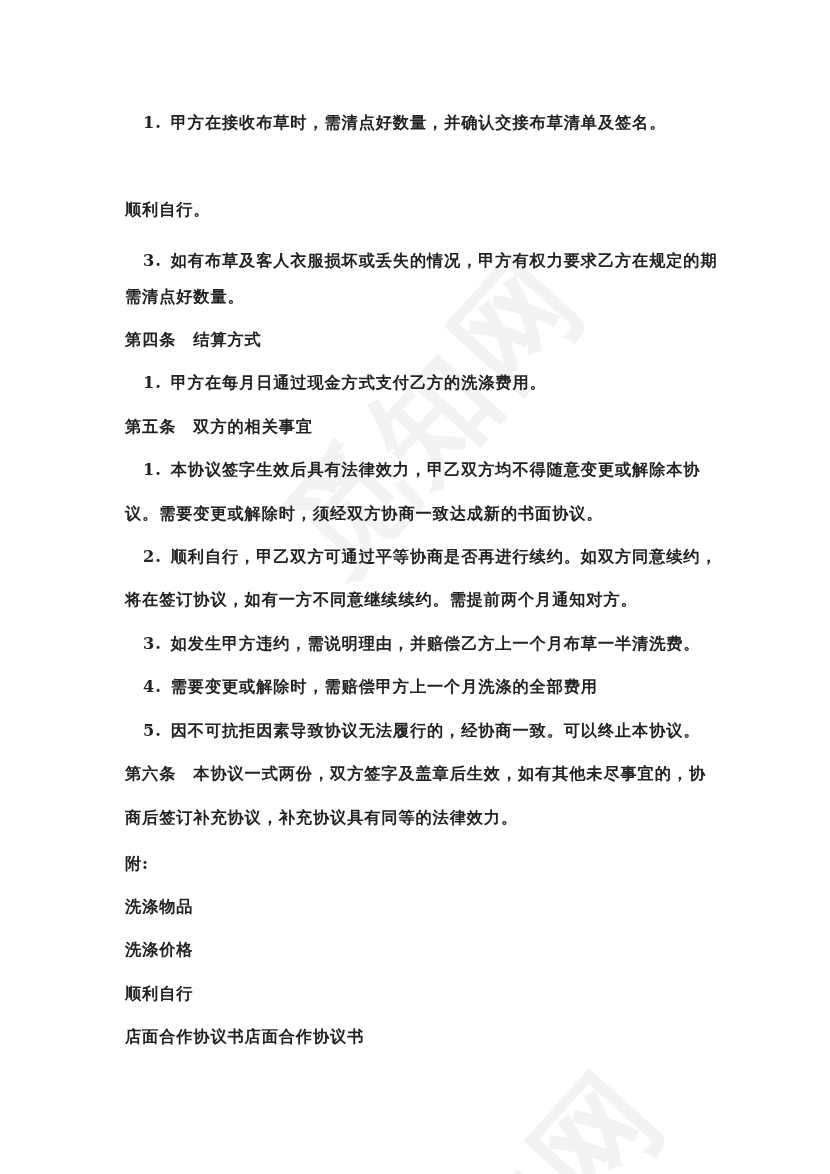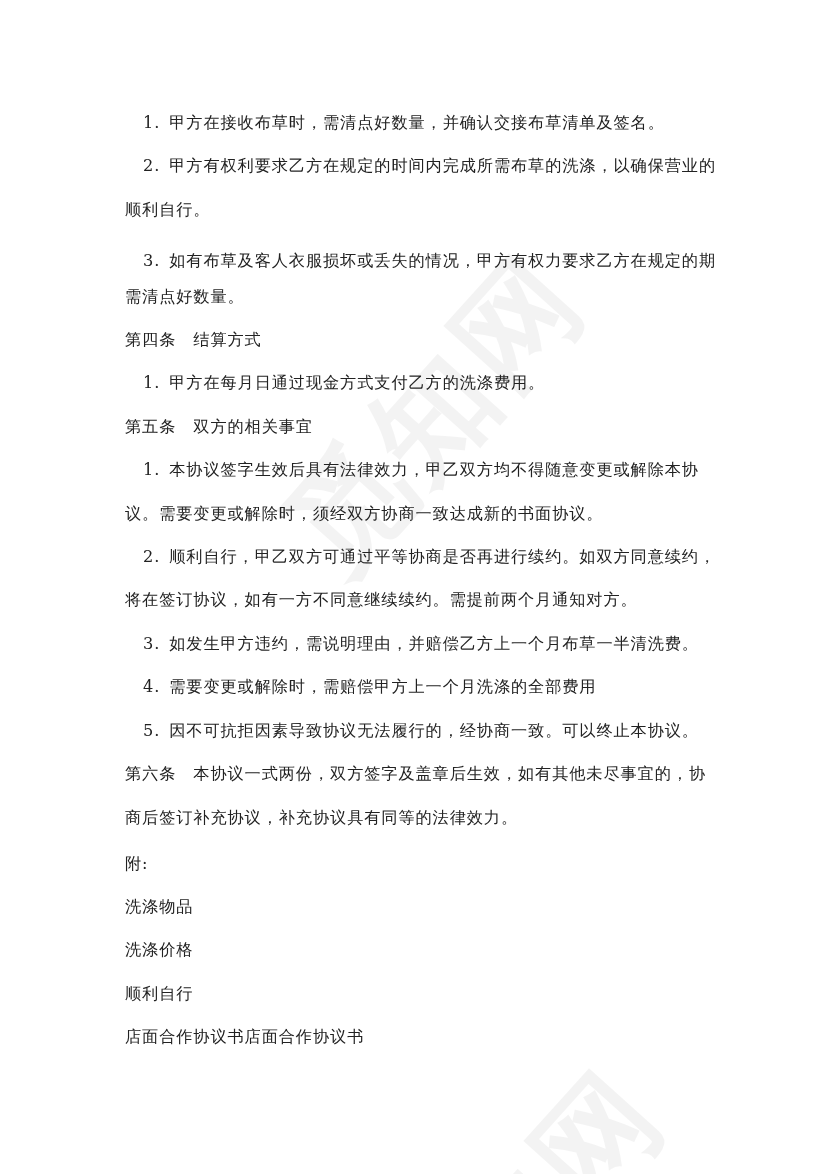--- a/index.html
+++ b/index.html
@@ -6,33 +6,32 @@
     body { width: 830px; height: 1174px; position: relative; overflow: hidden;
       font-family: "DejaVu Serif", "Liberation Serif", serif; color: #222222; }
     .page { position: absolute; left: 0; top: 0; width: 830px; height: 1174px; background: #ffffff; }
     .watermark { position: absolute; font-family: "DejaVu Sans", "Liberation Sans", sans-serif;
       font-size: 118px; font-weight: bold; color: #000000; opacity: 0.045;
       transform: rotate(-48deg); transform-origin: center; white-space: nowrap; letter-spacing: 6px;
       pointer-events: none; }
     .wm1 { left: 250px; top: 335px; }
     .wm2 { left: 330px; top: 1150px; }
     .line { position: absolute; left: 125px; height: 26px; line-height: 26px; font-size: 16.2px;
-      white-space: nowrap; letter-spacing: 0.9px; }
+      white-space: nowrap; letter-spacing: 0.9px; font-weight: bold; }
     .line.indent { left: 143px; }
     .num { display: inline-block; margin-right: 9px; }
   </style>
 </head>
 <body>
 
 <div class="page">
   <div class="watermark wm1">觅知网</div>
   <div class="watermark wm2">觅知网</div>
 
   <div class="line indent" style="top:110px"><span class="num">1.</span><span>甲方在接收布草时，需清点好数量，并确认交接布草清单及签名。</span></div>
-  <div class="line indent" style="top:153px"><span class="num">2.</span><span>甲方有权利要求乙方在规定的时间内完成所需布草的洗涤，以确保营业的</span></div>
   <div class="line" style="top:197px">顺利自行。</div>
   <div class="line indent" style="top:248px"><span class="num">3.</span><span>如有布草及客人衣服损坏或丢失的情况，甲方有权力要求乙方在规定的期</span></div>
   <div class="line" style="top:284px">需清点好数量。</div>
   <div class="line" style="top:327px">第四条　结算方式</div>
   <div class="line indent" style="top:370px"><span class="num">1.</span><span>甲方在每月日通过现金方式支付乙方的洗涤费用。</span></div>
   <div class="line" style="top:414px">第五条　双方的相关事宜</div>
   <div class="line indent" style="top:457px"><span class="num">1.</span><span>本协议签字生效后具有法律效力，甲乙双方均不得随意变更或解除本协</span></div>
   <div class="line" style="top:501px">议。需要变更或解除时，须经双方协商一致达成新的书面协议。</div>
   <div class="line indent" style="top:544px"><span class="num">2.</span><span>顺利自行，甲乙双方可通过平等协商是否再进行续约。如双方同意续约，</span></div>
   <div class="line" style="top:587px">将在签订协议，如有一方不同意继续续约。需提前两个月通知对方。</div>

